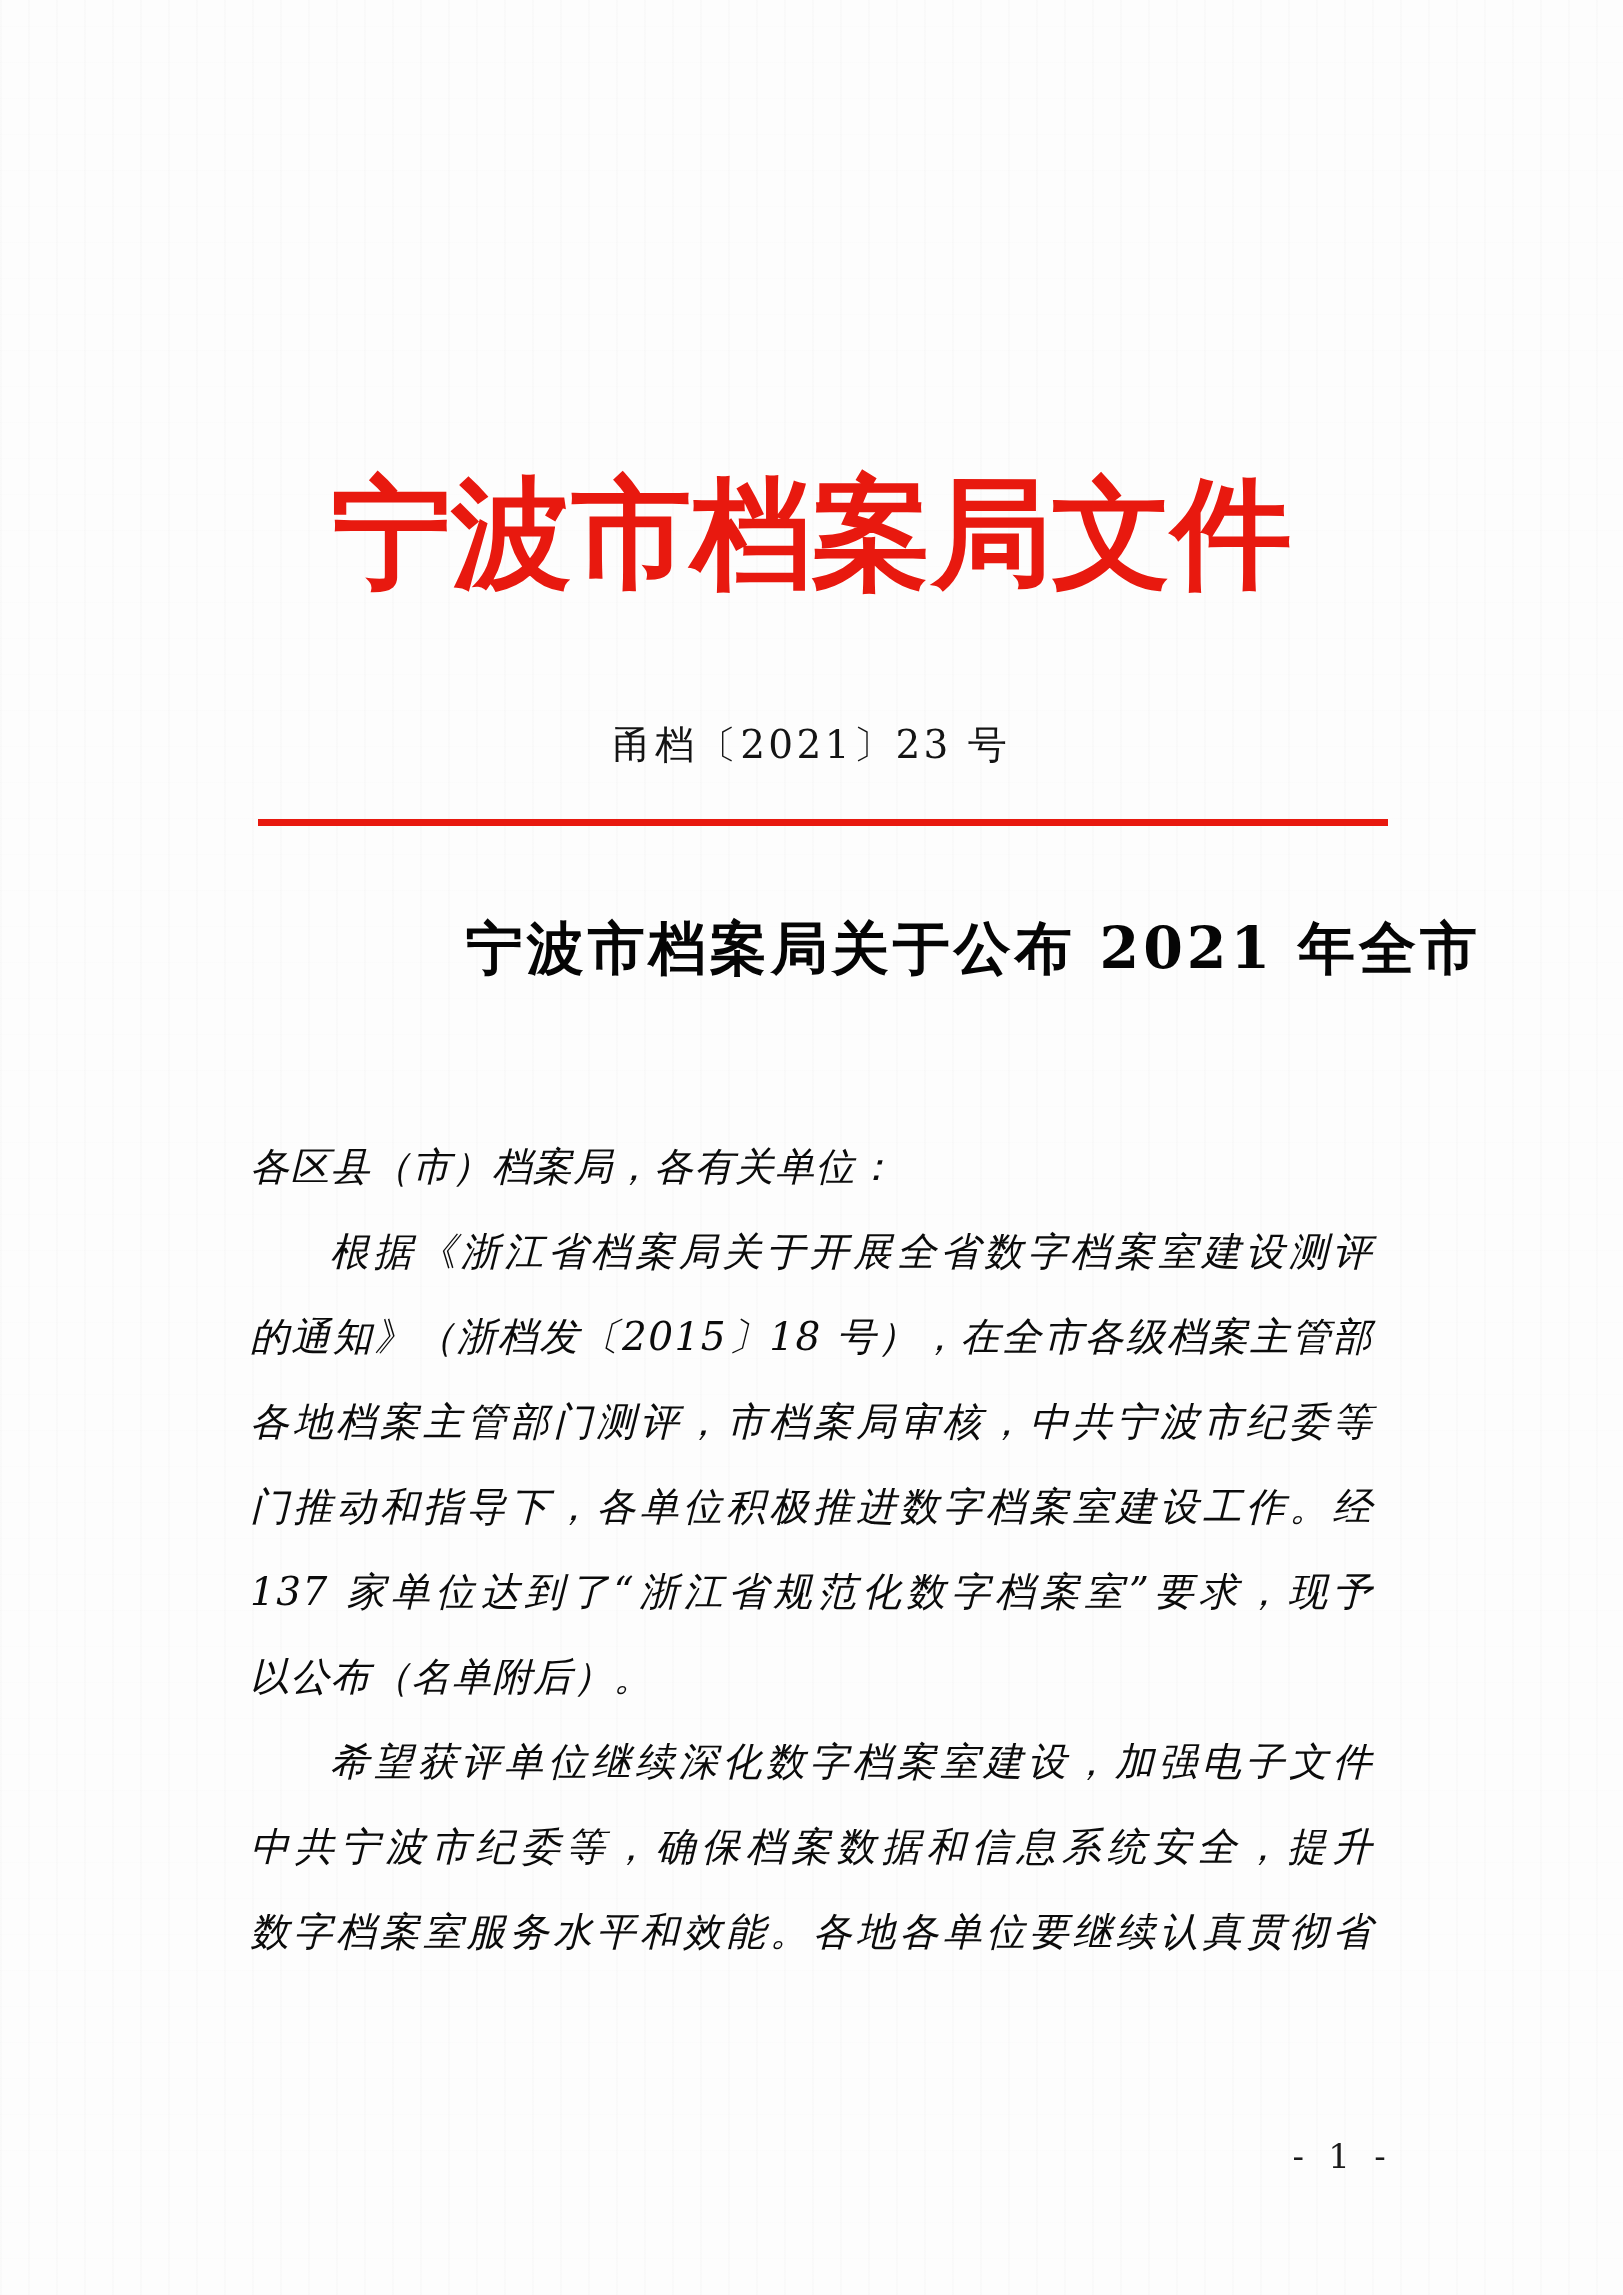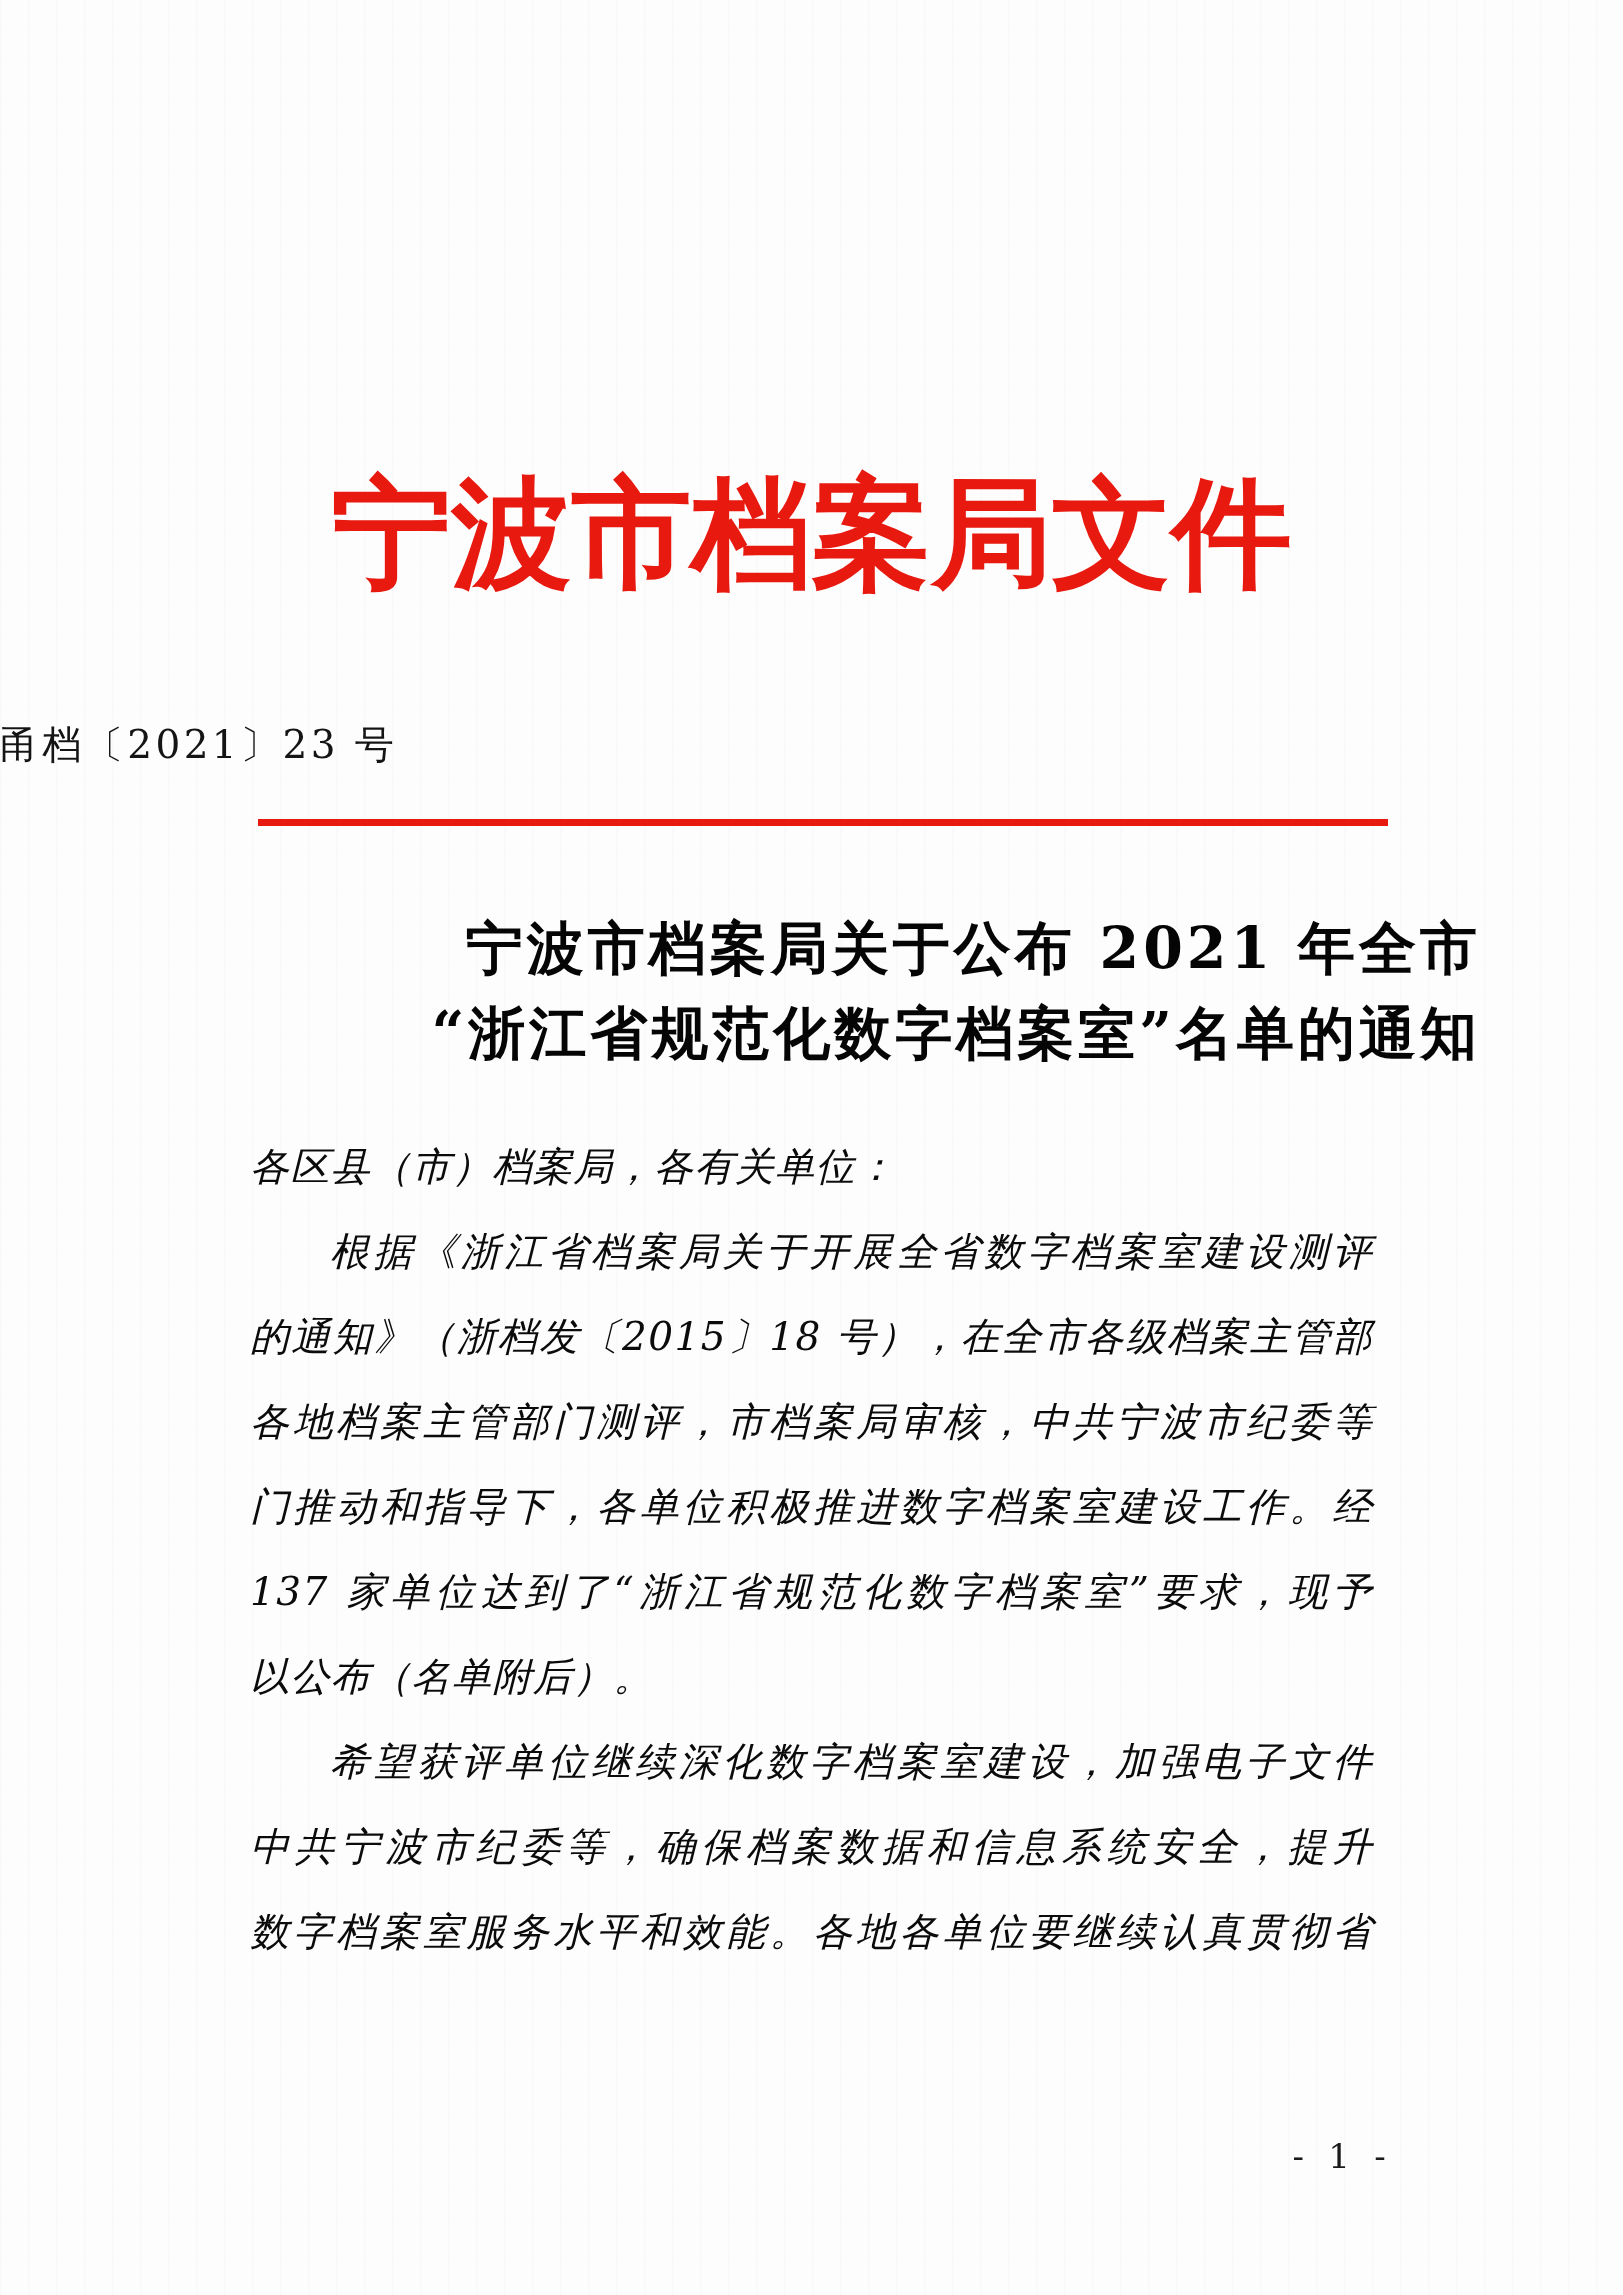--- a/index.html
+++ b/index.html
@@ -32,20 +32,21 @@
     font-weight: 700;
     color: var(--accent, #e8190f);
     letter-spacing: 0px;
     white-space: nowrap;
   }
   .doc-number {
     position: absolute;
     top: 718px;
     left: 0;
     width: 100%;
+    text-align: center;
     font-size: 39px;
     line-height: 53px;
     letter-spacing: 3.4px;
     color: #141414;
     white-space: nowrap;
   }
   .red-divider {
     position: absolute;
     left: 258px;
     top: 819px;
@@ -112,21 +113,20 @@
 <div class="page">
 
   <div class="agency-title">宁波市档案局文件</div>
 
   <div class="doc-number">甬档〔2021〕23 号</div>
 
   <div class="red-divider"></div>
 
   <div class="doc-title">
     <div>宁波市档案局关于公布 2021 年全市</div>
-    <div>“浙江省规范化数字档案室”名单的通知</div>
   </div>
 
   <div class="doc-body">
     <div class="body-line short">各区县（市）档案局，各有关单位：</div>
     <div class="body-line justify indent">根据《浙江省档案局关于开展全省数字档案室建设测评</div>
     <div class="body-line justify">的通知》（浙档发〔2015〕18 号），在全市各级档案主管部</div>
     <div class="body-line justify">各地档案主管部门测评，市档案局审核，中共宁波市纪委等</div>
     <div class="body-line justify">门推动和指导下，各单位积极推进数字档案室建设工作。经</div>
     <div class="body-line justify">137 家单位达到了“浙江省规范化数字档案室”要求，现予</div>
     <div class="body-line short">以公布（名单附后）。</div>

